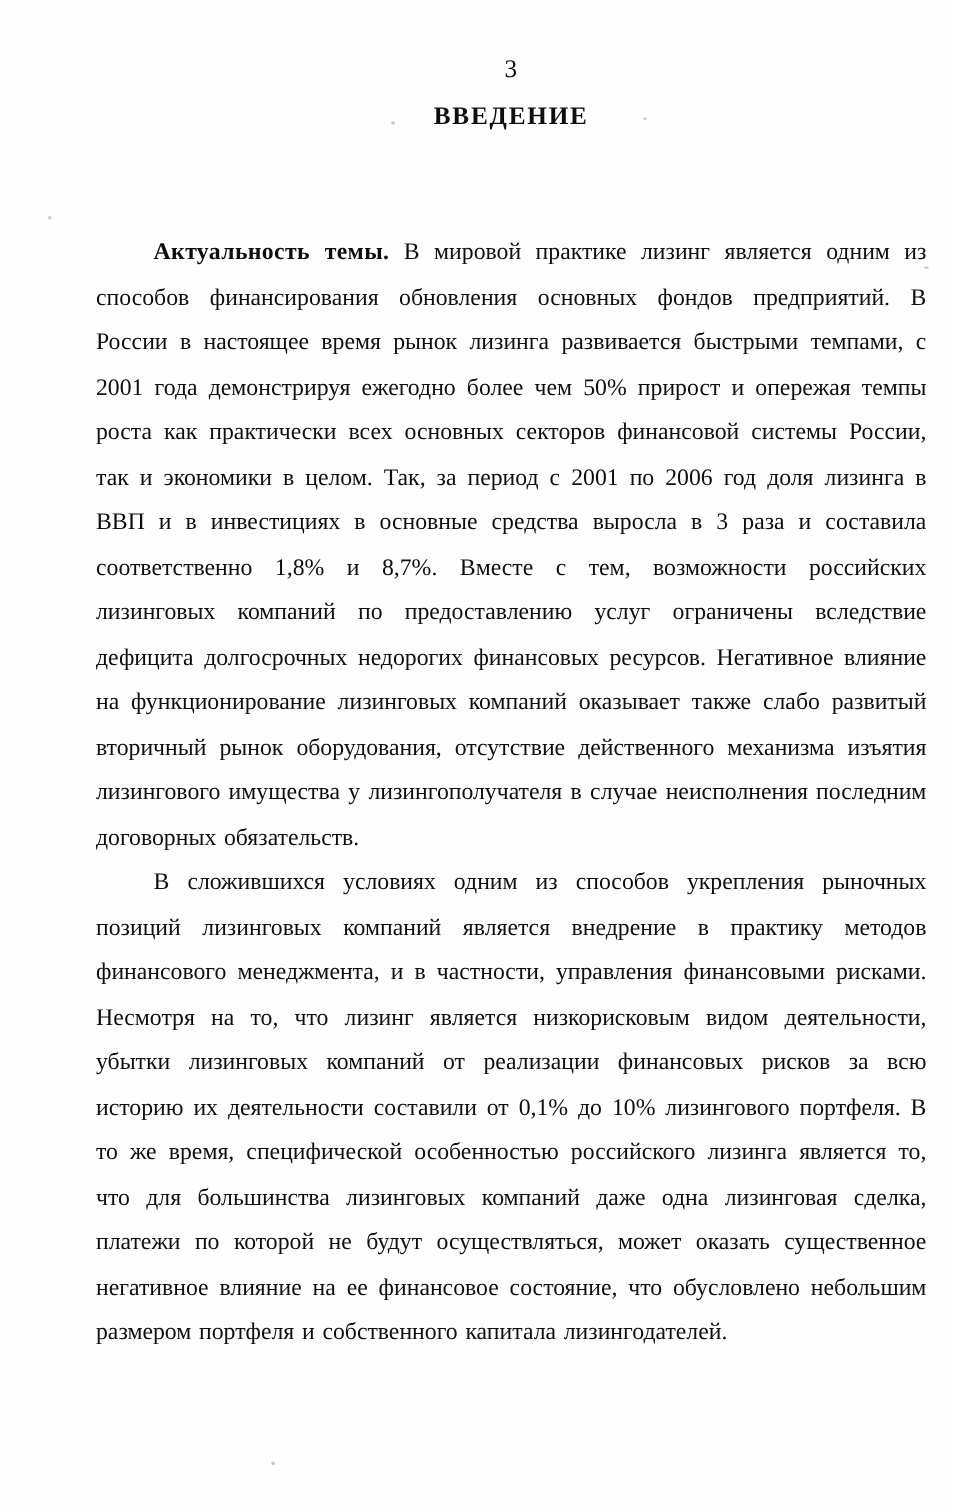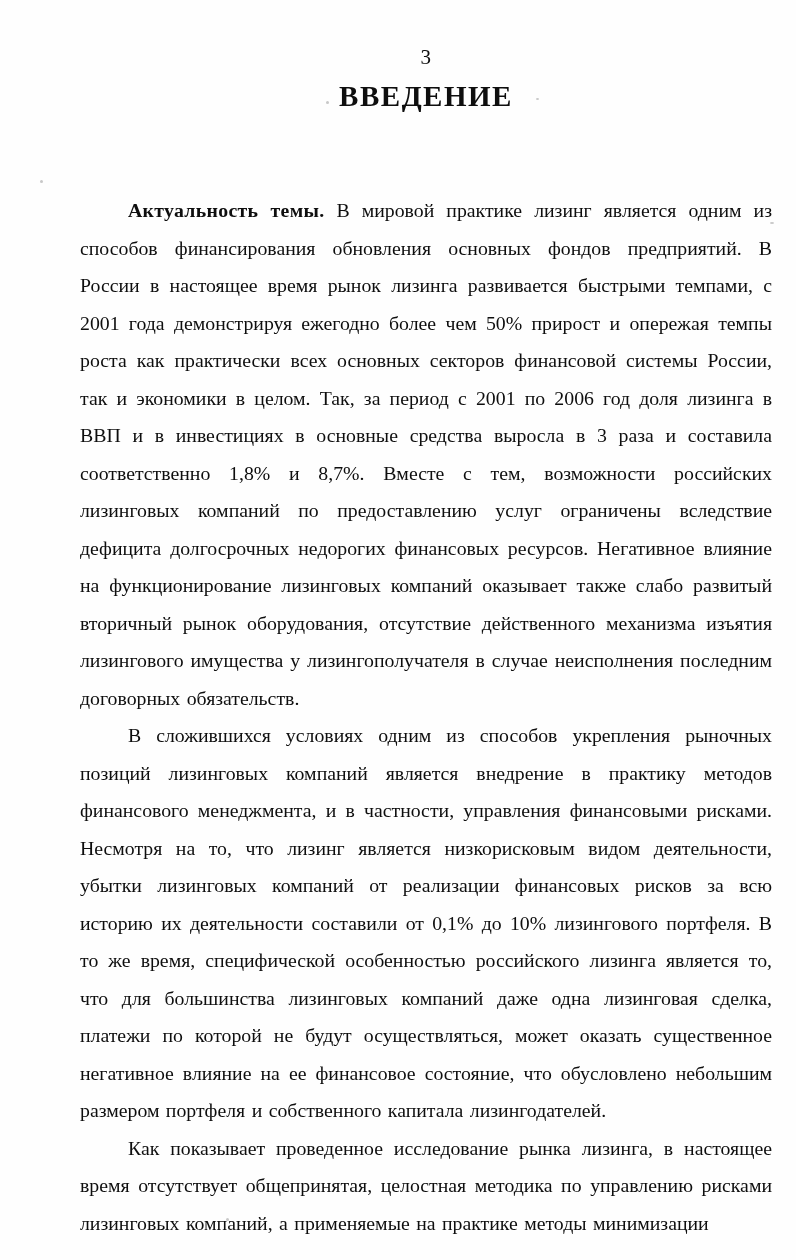--- a/index.html
+++ b/index.html
@@ -25,21 +25,21 @@
   .page-number {
     text-align: center;
     font-size: 21px;
     line-height: 26px;
     font-weight: 400;
     letter-spacing: 0.5px;
   }
   .section-title {
     margin: 10px 0 0 0;
     text-align: center;
-    font-size: 29px;
+    font-size: 21px;
     line-height: 32px;
     font-weight: 700;
     letter-spacing: 1.5px;
   }
   .body-text {
     margin-top: 80px;
   }
   .para {
     margin: 0;
     font-size: 19.8px;
@@ -80,17 +80,16 @@
     <div class="page-number">3</div>
 
     <h1 class="section-title">ВВЕДЕНИЕ</h1>
 
     <div class="body-text">
 
       <p class="para"><span class="lead">Актуальность темы.</span> <span>В мировой практике лизинг является одним из способов финансирования обновления основных фондов предприятий. В России в настоящее время рынок лизинга развивается быстрыми темпами, с 2001 года демонстрируя ежегодно более чем 50% прирост и опережая темпы роста как практически всех основных секторов финансовой системы России, так и экономики в целом. Так, за период с 2001 по 2006 год доля лизинга в ВВП и в инвестициях в основные средства выросла в 3 раза и составила соответственно 1,8% и 8,7%. Вместе с тем, возможности российских лизинговых компаний по предоставлению услуг ограничены вследствие дефицита долгосрочных недорогих финансовых ресурсов. Негативное влияние на функционирование лизинговых компаний оказывает также слабо развитый вторичный рынок оборудования, отсутствие действенного механизма изъятия лизингового имущества у лизингополучателя в случае неисполнения последним договорных обязательств.</span></p>
 
       <p class="para"><span>В сложившихся условиях одним из способов укрепления рыночных позиций лизинговых компаний является внедрение в практику методов финансового менеджмента, и в частности, управления финансовыми рисками. Несмотря на то, что лизинг является низкорисковым видом деятельности, убытки лизинговых компаний от реализации финансовых рисков за всю историю их деятельности составили от 0,1% до 10% лизингового портфеля. В то же время, специфической особенностью российского лизинга является то, что для большинства лизинговых компаний даже одна лизинговая сделка, платежи по которой не будут осуществляться, может оказать существенное негативное влияние на ее финансовое состояние, что обусловлено небольшим размером портфеля и собственного капитала лизингодателей.</span></p>
 
-      <p class="para"><span>Как показывает проведенное исследование рынка лизинга, в настоящее время отсутствует общепринятая, целостная методика по управлению рисками лизинговых компаний, а применяемые на практике методы минимизации</span></p>
 
     </div>
   </div>
 </div>
 
 </body></html>

